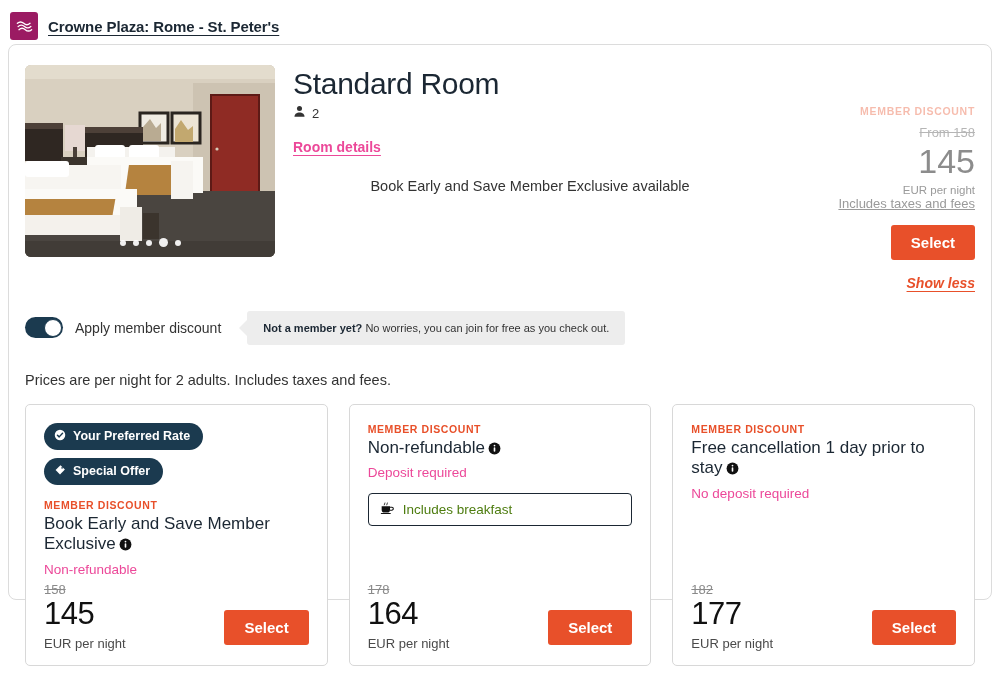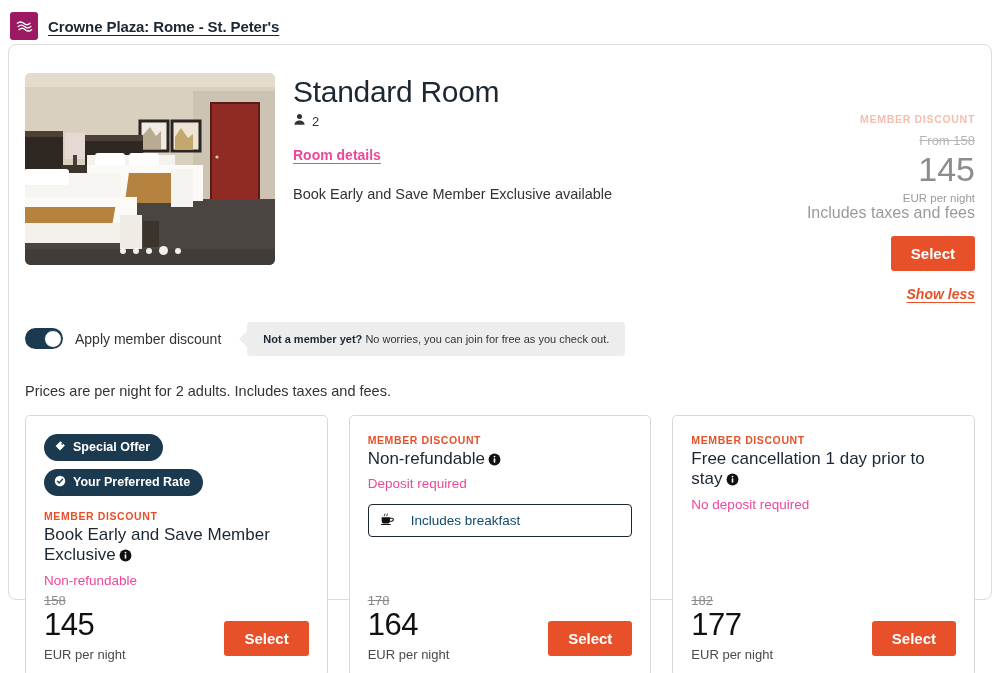--- a/index.html
+++ b/index.html
@@ -27,21 +27,21 @@
     font-size: 15px; font-weight: 700; color: #1b2733;
     text-decoration: underline; text-underline-offset: 3px;
     cursor: pointer; letter-spacing: -0.1px;
   }
 
   
   .panel {
     margin: 0 8px 0 8px;
     border: 1px solid #dcdcdc; border-radius: 8px;
     background: #fff; height: 556px;
-    padding: 28px 16px 0 16px;
+    padding: 20px 16px 0 16px;
   }
 
   
   .room-row { display: flex; gap: 18px; }
   .room-photo {
     width: 250px; height: 192px; border-radius: 6px;
     position: relative; overflow: hidden; flex: none;
     background: #cfc6b8;
   }
   .room-photo svg { display: block; width: 100%; height: 100%; }
@@ -56,40 +56,40 @@
   .room-title {
     font-size: 30px; font-weight: 400; color: #1b2733;
     margin: 0 0 4px 0; letter-spacing: -0.3px;
   }
   .occupancy { display: flex; align-items: center; gap: 6px; font-size: 13px; color: #333; }
   .room-details-link {
     display: inline-block; margin-top: 18px;
     font-size: 14px; font-weight: 700; color: #ec4899;
     text-decoration: underline; text-underline-offset: 3px; cursor: pointer;
   }
-  .room-offer { margin-top: 22px; font-size: 14.5px; color: #333; }
+  .room-offer { margin-top: 22px; font-size: 14.5px; color: #333; text-align: center; }
 
   
   .price-col {
     width: 190px; flex: none; text-align: right;
     padding-top: 40px; display: flex; flex-direction: column; align-items: flex-end;
   }
   .md-label-faded {
     font-size: 10.5px; font-weight: 700; letter-spacing: .7px;
     color: #E8502A; opacity: .38;
   }
   .from-strike {
     font-size: 13px; color: #7a7a7a; opacity: .55;
     text-decoration: line-through; margin-top: 8px;
   }
   .big-price-faded {
     font-size: 34px; color: #8c8c8c; line-height: 1.05; margin-top: 4px;
   }
   .per-night-faded { font-size: 11.5px; color: #9a9a9a; margin-top: 4px; }
-  .taxes-faded { font-size: 16px; color: #9a9a9a; }
+  .taxes-faded { font-size: 13px; color: #9a9a9a; text-decoration: underline; }
   .btn-select {
     background: #E8502A; color: #fff; border: none; border-radius: 3px;
     font-size: 15px; font-weight: 700; padding: 9px 20px;
     margin-top: 14px; cursor: pointer;
     font-family: "Liberation Sans", sans-serif;
   }
   .show-less {
     margin-top: 15px; font-size: 14px; font-weight: 700; color: #E8502A;
     text-decoration: underline; text-underline-offset: 3px; cursor: pointer; font-style: italic;
   }
@@ -138,23 +138,23 @@
   .md-label {
     font-size: 10.5px; font-weight: 700; letter-spacing: .6px; color: #E8502A;
     margin-bottom: 3px;
   }
   .card-title {
     font-size: 17px; color: #1b2733; line-height: 1.22; font-weight: 400;
   }
   .info-dot { display: inline-block; vertical-align: -2px; margin-left: 3px; }
   .card-sub { font-size: 13.5px; color: #ec4899; margin-top: 5px; }
   .chip {
-    display: inline-flex; align-items: center; gap: 16px;
+    display: inline-flex; align-items: center; gap: 8px;
     border: 1.5px solid #1b2733; border-radius: 4px;
-    padding: 7px 14px 7px 11px; font-size: 13.5px; color: #0c4a6e;
+    padding: 7px 14px 7px 11px; font-size: 13.5px; color: #4d7c0f;
     margin-top: 13px; background: #fff;
   }
   .card-foot {
     margin-top: auto; display: flex; align-items: flex-end;
     justify-content: space-between; gap: 1px;
   }
   .old-price {
     font-size: 13px; color: #8a8a8a; text-decoration: line-through;
   }
   .new-price {
@@ -274,34 +274,34 @@
 
   <div class="prices-note">Prices are per night for 2 adults. Includes taxes and fees.</div>
 
   <div class="cards">
 
     <div class="card">
       <div class="badges">
         <div class="badge">
           <span>
             <svg viewBox="0 0 16 16" width="12" height="12" aria-hidden="true">
+              <circle cx="8" cy="8" r="7" fill="#fff"></circle>
+              <path d="M4.6 8.2 L6.9 10.5 L11.4 5.6" stroke="#1B3A4F" stroke-width="1.9" fill="none" stroke-linecap="round" stroke-linejoin="round"></path>
+            </svg>
+          </span>
+          <span>Your Preferred Rate</span>
+        </div>
+        <div class="badge">
+          <span>
+            <svg viewBox="0 0 16 16" width="12" height="12" aria-hidden="true">
               <path d="M8.6 1.5 L14.5 7.4 L8 13.9 L2.1 8 Z" fill="#fff"></path>
               <circle cx="10.8" cy="5.2" r="1.1" fill="#1B3A4F"></circle>
             </svg>
           </span>
           <span>Special Offer</span>
-        </div>
-        <div class="badge">
-          <span>
-            <svg viewBox="0 0 16 16" width="12" height="12" aria-hidden="true">
-              <circle cx="8" cy="8" r="7" fill="#fff"></circle>
-              <path d="M4.6 8.2 L6.9 10.5 L11.4 5.6" stroke="#1B3A4F" stroke-width="1.9" fill="none" stroke-linecap="round" stroke-linejoin="round"></path>
-            </svg>
-          </span>
-          <span>Your Preferred Rate</span>
         </div>
       </div>
       <div class="md-label">MEMBER DISCOUNT</div>
       <div class="card-title">
         <span>Book Early and Save Member Exclusive</span><span class="info-dot"><svg viewBox="0 0 16 16" width="13" height="13" aria-hidden="true">
               <circle cx="8" cy="8" r="7.3" fill="#111"></circle>
               <circle cx="8" cy="4.4" r="1.1" fill="#fff"></circle>
               <rect x="7" y="6.5" width="2" height="5.6" rx="1" fill="#fff"></rect>
             </svg></span>
       </div>

